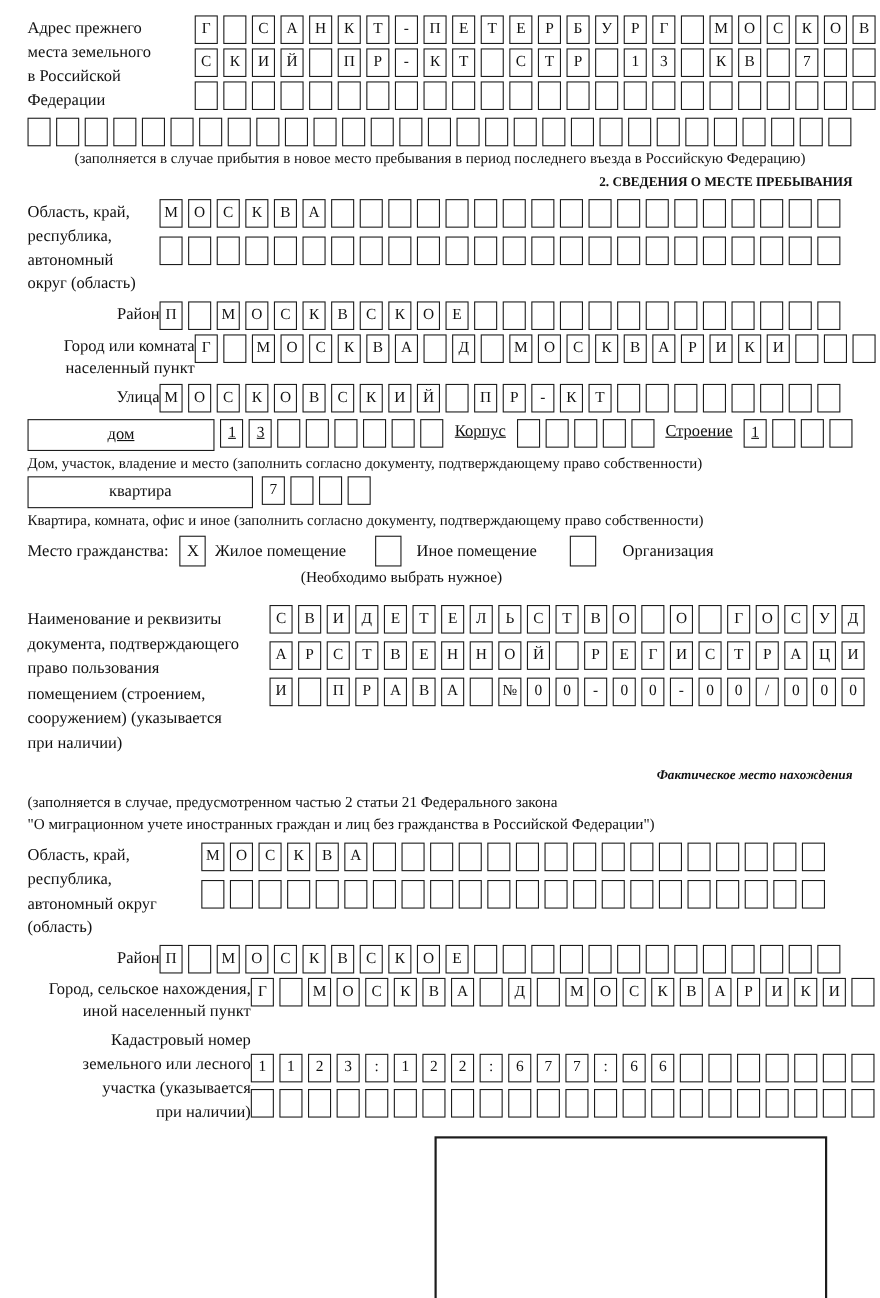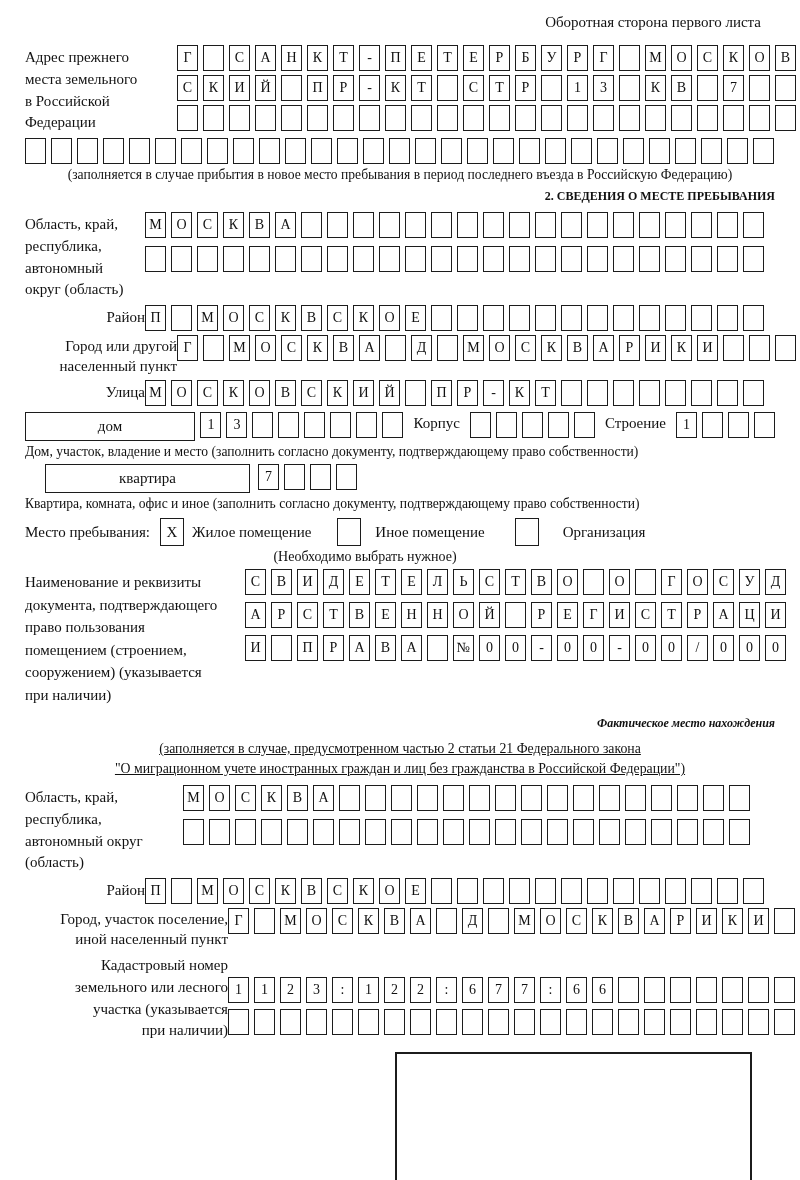--- a/index.html
+++ b/index.html
@@ -74,37 +74,36 @@
   .mesto-row { display:flex; align-items:center; margin:6px 0 2px 0; }
   .checkbox {
     box-sizing:border-box;
     width:24px; height:28px;
     border:1.8px solid #1c1c1c;
     display:inline-flex; align-items:center; justify-content:center;
     font-size:15px;
     background:#fff;
     flex:0 0 auto;
   }
-  .mesto-note { font-size:14px; margin:3px 0 4px 175px; width:330px; text-align:center; }
-  .fact-caption { text-align:center; font-size:13.8px; line-height:1.45; margin-bottom:6px;text-decoration:underline; }
+  .mesto-note { font-size:14px; margin:3px 0 16px 175px; width:330px; text-align:center; }
+  .fact-caption { text-align:left; font-size:13.8px; line-height:1.45; margin-bottom:6px; }
   .stamp-wrap { margin-top:10px; margin-left:370px; width:380px; }
   .stamp-box {
     box-sizing:border-box;
     width:357px; height:172px;
     border:2px solid #1c1c1c;
     background:#fff;
   }
-  .mt4 { margin-top:4px;text-align:right; } .mt6 { margin-top:6px; }
+  .mt4 { margin-top:4px;text-align:right; } .mt6 { margin-top:6px;text-decoration:underline; }
 </style>
 </head>
 <body>
 
 <div class="page">
 
-  <div class="header-note">Оборотная сторона первого листа</div>
 
   <div class="field">
     <div class="label w-prev">Адрес прежнего
 места земельного
 в Российской
 Федерации</div>
     <div class="rows">
       <div class="boxrow">
           <span class="cell">Г</span>
           <span class="cell"></span>
@@ -305,21 +304,21 @@
         <span class="cell"></span>
         <span class="cell"></span>
         <span class="cell"></span>
         <span class="cell"></span>
         <span class="cell"></span>
         <span class="cell"></span>
       </div>
   </div>
 
   <div class="field mt4">
-    <div class="label w-gorod1" style="line-height:1.3;">Город или другой
+    <div class="label w-gorod1" style="line-height:1.3;">Город или комната
 населенный пункт</div>
     <div class="boxrow">
         <span class="cell">Г</span>
         <span class="cell"></span>
         <span class="cell">М</span>
         <span class="cell">О</span>
         <span class="cell">С</span>
         <span class="cell">К</span>
         <span class="cell">В</span>
         <span class="cell">А</span>
@@ -397,33 +396,33 @@
     <span class="boxrow">
         <span class="cell">1</span>
         <span class="cell"></span>
         <span class="cell"></span>
         <span class="cell"></span>
       </span>
   </div>
   <div class="caption" style="text-align:left;">Дом, участок, владение и место (заполнить согласно документу, подтверждающему право собственности)</div>
 
   <div class="hrow mt4">
-    <span class="widebox" style="width:205px;margin-left:20px;">квартира</span>
+    <span class="widebox" style="width:205px;">квартира</span>
     <span style="width:8px;"></span>
     <span class="boxrow">
         <span class="cell">7</span>
         <span class="cell"></span>
         <span class="cell"></span>
         <span class="cell"></span>
       </span>
   </div>
   <div class="caption" style="text-align:left;">Квартира, комната, офис и иное (заполнить согласно документу, подтверждающему право собственности)</div>
 
   <div class="mesto-row">
-    <span>Место пребывания:</span>
+    <span>Место гражданства:</span>
     <span style="width:10px;"></span>
     <span class="checkbox">X</span>
     <span style="width:8px;"></span>
     <span>Жилое помещение</span>
     <span style="width:26px;"></span>
     <span class="checkbox"></span>
     <span style="width:14px;"></span>
     <span>Иное помещение</span>
     <span style="width:30px;"></span>
     <span class="checkbox"></span>
@@ -599,21 +598,21 @@
         <span class="cell"></span>
         <span class="cell"></span>
         <span class="cell"></span>
         <span class="cell"></span>
         <span class="cell"></span>
         <span class="cell"></span>
       </div>
   </div>
 
   <div class="field mt4">
-    <div class="label w-gor2" style="line-height:1.3;">Город, участок поселение,
+    <div class="label w-gor2" style="line-height:1.3;">Город, сельское нахождения,
 иной населенный пункт</div>
     <div class="boxrow">
         <span class="cell">Г</span>
         <span class="cell"></span>
         <span class="cell">М</span>
         <span class="cell">О</span>
         <span class="cell">С</span>
         <span class="cell">К</span>
         <span class="cell">В</span>
         <span class="cell">А</span>

